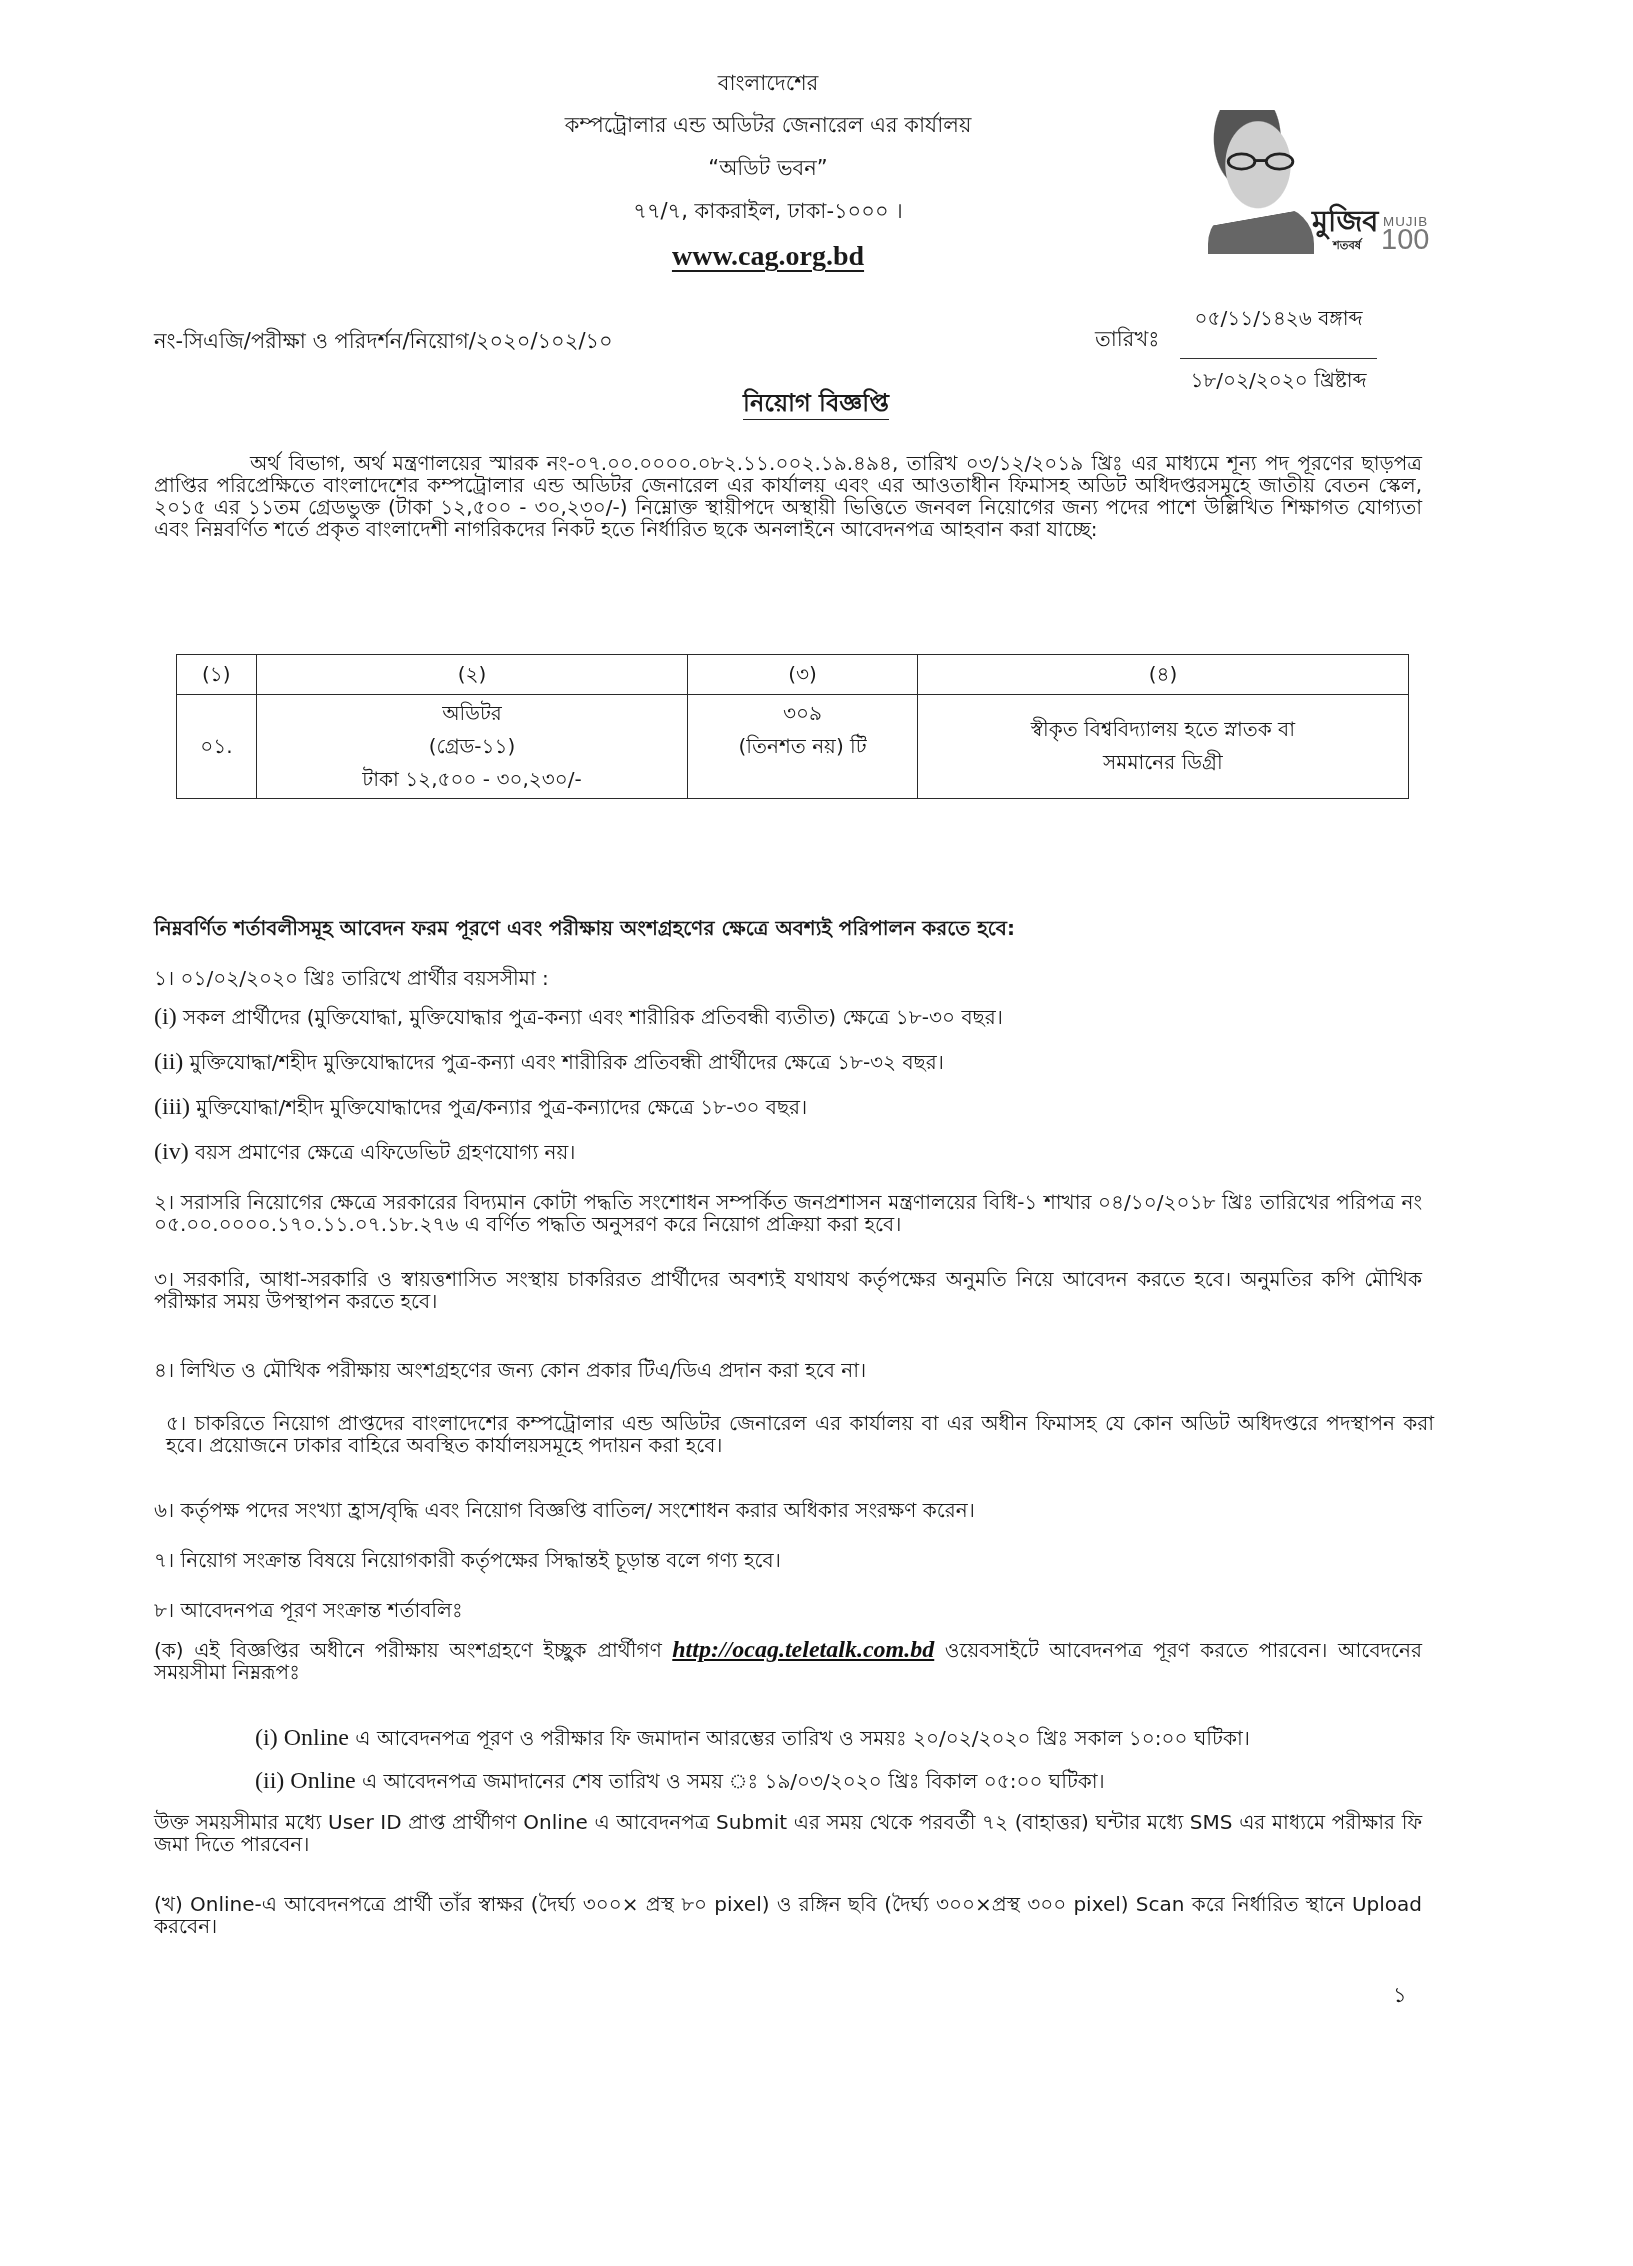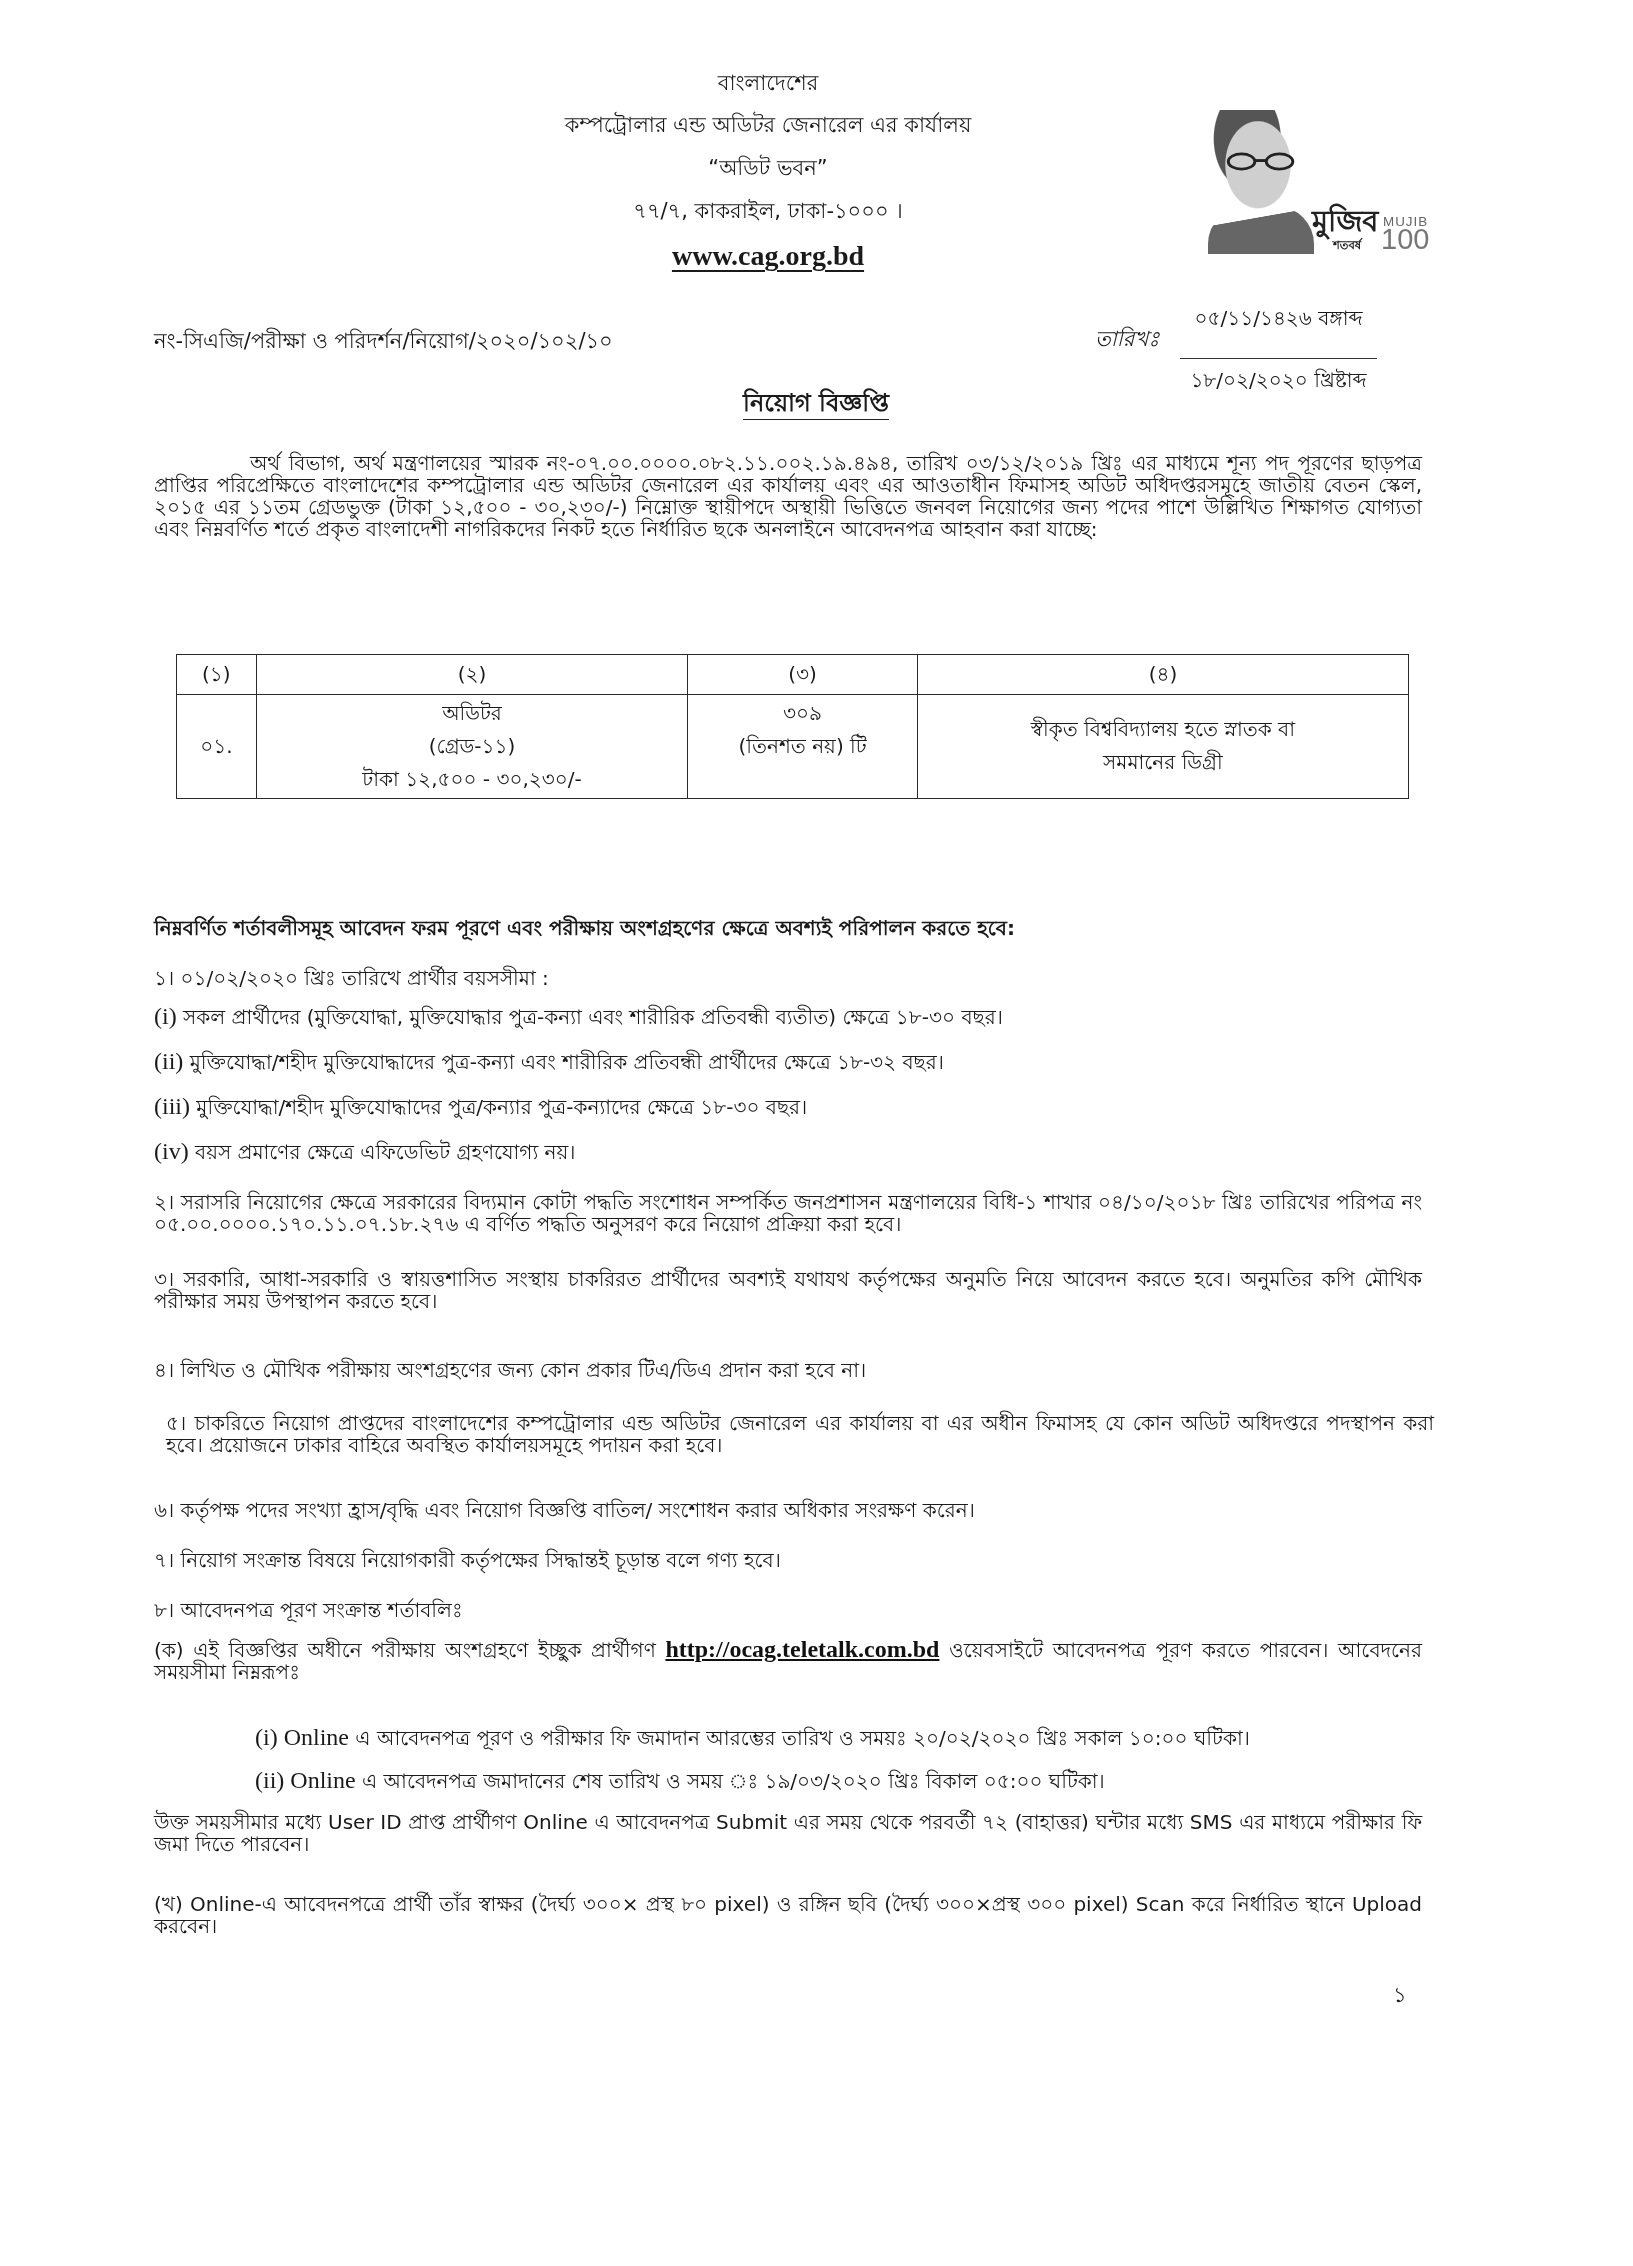--- a/index.html
+++ b/index.html
@@ -38,21 +38,21 @@
     #logo .mujib-bn {
       position: absolute; left: 121px; top: 96px; font-size: 29px; font-weight: bold; color: #222;
       line-height: 31px;
     }
     #logo .mujib-sub { position: absolute; left: 142px; top: 127px; font-size: 11.5px; font-weight: bold; color: #222; }
     #logo .mujib-en  { position: absolute; left: 192px; top: 104px; font-size: 13.4px; color: #666; font-family: "Liberation Sans", sans-serif; letter-spacing: 1px; }
     #logo .mujib-100 { position: absolute; left: 190px; top: 113px; font-size: 29px; color: #777; font-family: "Liberation Sans", sans-serif; }
 
     
     #ref { top: 325px; left: 154px; font-size: 21px; white-space: nowrap; }
-    #date-label { top: 323px; left: 1095px; font-size: 21px; white-space: nowrap; font-style: italic; }
+    #date-label { top: 323px; left: 1095px; font-size: 21px; white-space: nowrap; }
     #date-block { top: 303px; left: 1180px; width: 197px; }
     #date-block .d1 { font-size: 20px; text-align: center; white-space: nowrap; padding-bottom: 22px; border-bottom: 1.9px solid #333; }
     #date-block .d2 { font-size: 20px; text-align: center; white-space: nowrap; padding-top: 5.8px; }
 
     #title { top: 384px; left: 576px; width: 480px; font-size: 24px; font-weight: bold; }
     #title span { border-bottom: 1.9px solid #222; padding-bottom: 1.9px; }
 
     
     .para {
       left: 154px; width: 1268px; font-size: 20px; line-height: 22px;
@@ -68,21 +68,21 @@
     #table .c3 { width: 217px; }
     #table .r-head td { height: 67px; }
     #table .r-num td { height: 35px; }
     #table .r-data td { height: 96px; }
     #table .r-data td.c2, #table .r-data td.c3 { vertical-align: top; }
 
     #cond-heading { top: 913px; left: 154px; font-size: 20px; font-weight: bold; white-space: nowrap; }
     .line { left: 154px; font-size: 20px; white-space: nowrap; line-height: 35px; }
     .roman { font-family: "Liberation Serif", serif; font-size: 24px; }
     .latin { font-family: "Liberation Serif", serif; font-size: 24px; }
-    .link  { font-family: "Liberation Serif", serif; font-weight: bold; font-size: 24px; text-decoration: underline; color: #111; }
+    .link  { font-family: "Liberation Serif", serif; font-weight: bold; font-size: 24px; text-decoration: underline; color: #111; font-style: italic; }
 
     #page-number { top: 1979px; left: 1393px; font-size: 21px; }
   </style>
 </head>
 <body>
 
 <div id="hdr-country" class="abs center hdr-line">বাংলাদেশের</div>
 <div id="hdr-office" class="abs center hdr-line">কম্পট্রোলার এন্ড অডিটর জেনারেল এর কার্যালয়</div>
 <div id="hdr-building" class="abs center hdr-line">“অডিট ভবন”</div>
 <div id="hdr-address" class="abs center hdr-line">৭৭/৭, কাকরাইল, ঢাকা-১০০০ ।</div>

